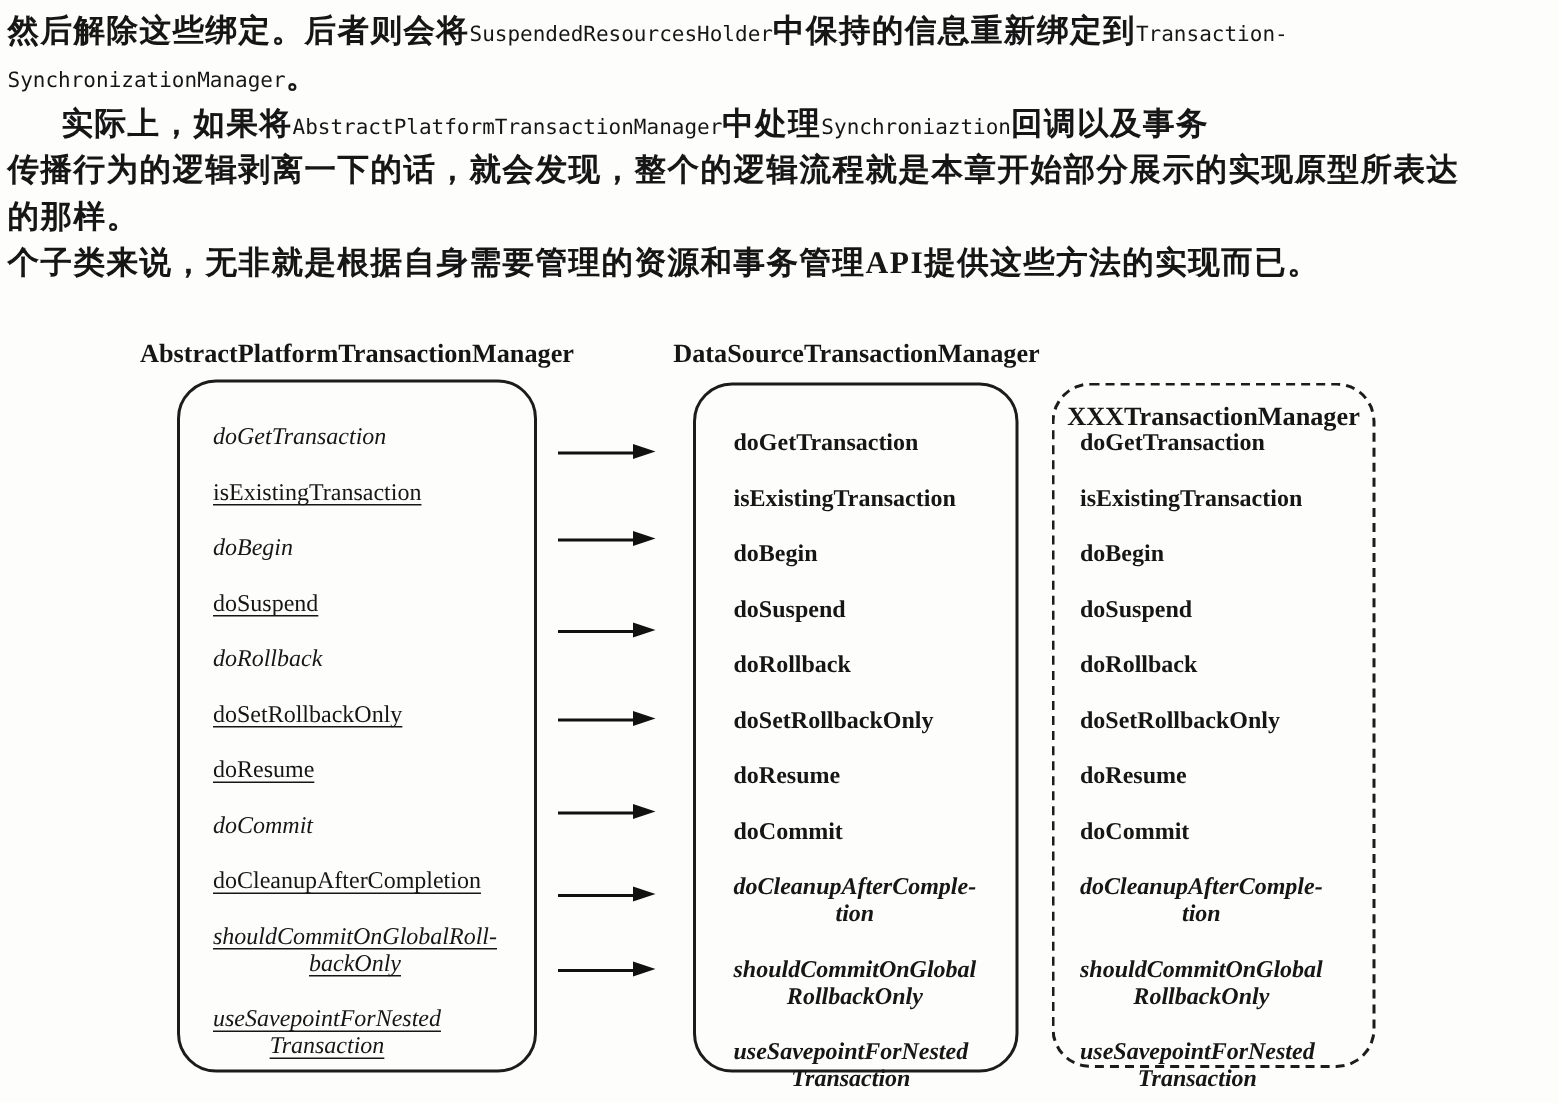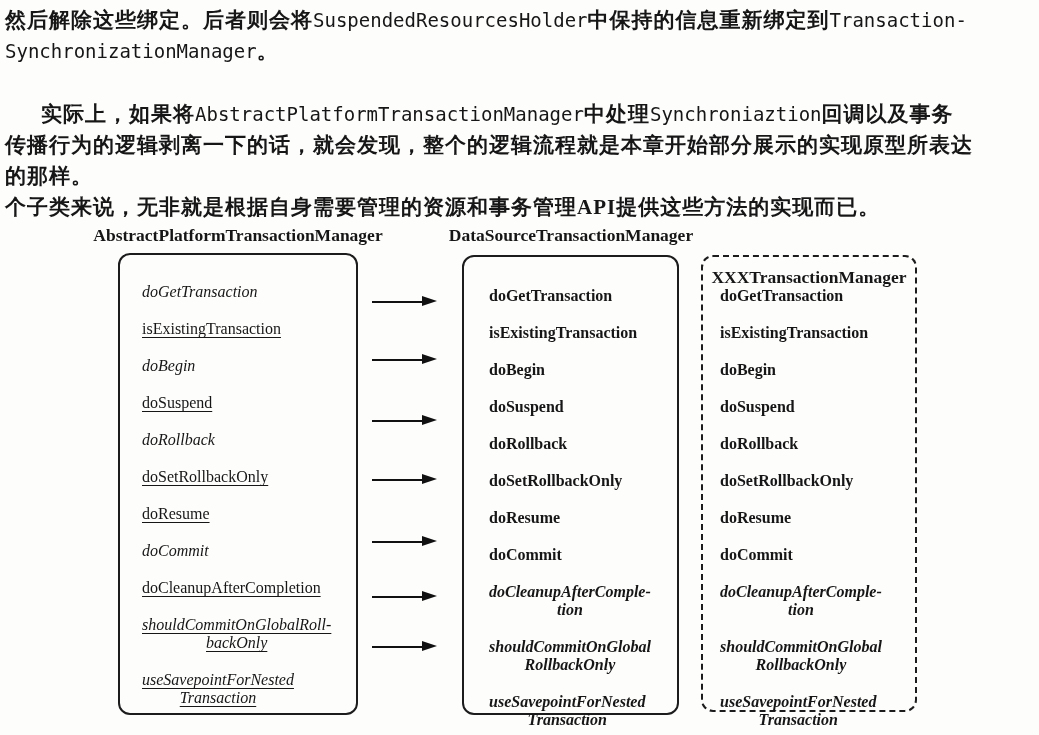--- a/index.html
+++ b/index.html
@@ -9,37 +9,37 @@
     background: #fdfdfc;
     color: #161616;
     position: relative;
     overflow: hidden;
     font-family: "Liberation Serif", "DejaVu Serif", serif;
   }
 
   
   .body-text { position: absolute; left: 5px; top: 5px; width: 1030px; }
   .tl { height: 31px; line-height: 31px; white-space: nowrap; }
-  .tl.indent { padding-left: 36px; margin-top: 32px; }
+  .tl.indent { padding-left: 36px; }
   .cjk  { font-family: "Liberation Serif", "DejaVu Serif", serif; font-size: 21px; letter-spacing: 1px; font-weight: bold; }
-  .mono { font-family: "DejaVu Sans Mono", "Liberation Mono", monospace; font-size: 19px; }
+  .mono { font-family: "DejaVu Sans Mono", "Liberation Mono", monospace; font-size: 14px; }
 
   
   .col-title {
     position: absolute; top: 224px;
     font-weight: 700; font-size: 17.5px; line-height: 22px;
     text-align: center;
     font-family: "Liberation Serif", "DejaVu Serif", serif;
   }
   .t1 { left: 88px;  width: 300px; }
   .t2 { left: 441px; width: 260px; }
   .t3 { left: 689px; width: 240px; margin-top: 42px; }
 
   
-  .box { position: absolute; border: 2.5px solid #1c1c1c; border-radius: 12px; }
+  .box { position: absolute; border: 2.5px solid #1c1c1c; border-radius: 26px; }
   .box1 { left: 118px; top: 253px; width: 240px; height: 462px; padding: 28px 10px 0 22px; }
   .box2 { left: 462px; top: 255px; width: 217px; height: 460px; padding: 30px 8px 0 25px; }
   .box3 { left: 701px; top: 255px; width: 216px; height: 457px; padding: 30px 8px 0 17px;
           border-style: dashed; border-width: 2px; }
 
   .method { height: 18px; margin-bottom: 19px; font-size: 16px; line-height: 18px; }
   .method.two { height: 36px; font-style: italic; }
   .m { display: inline-block; text-align: center; white-space: pre-line; }
   .box2 .method, .box3 .method { font-weight: 700; }
   .i .m { font-style: italic; }

